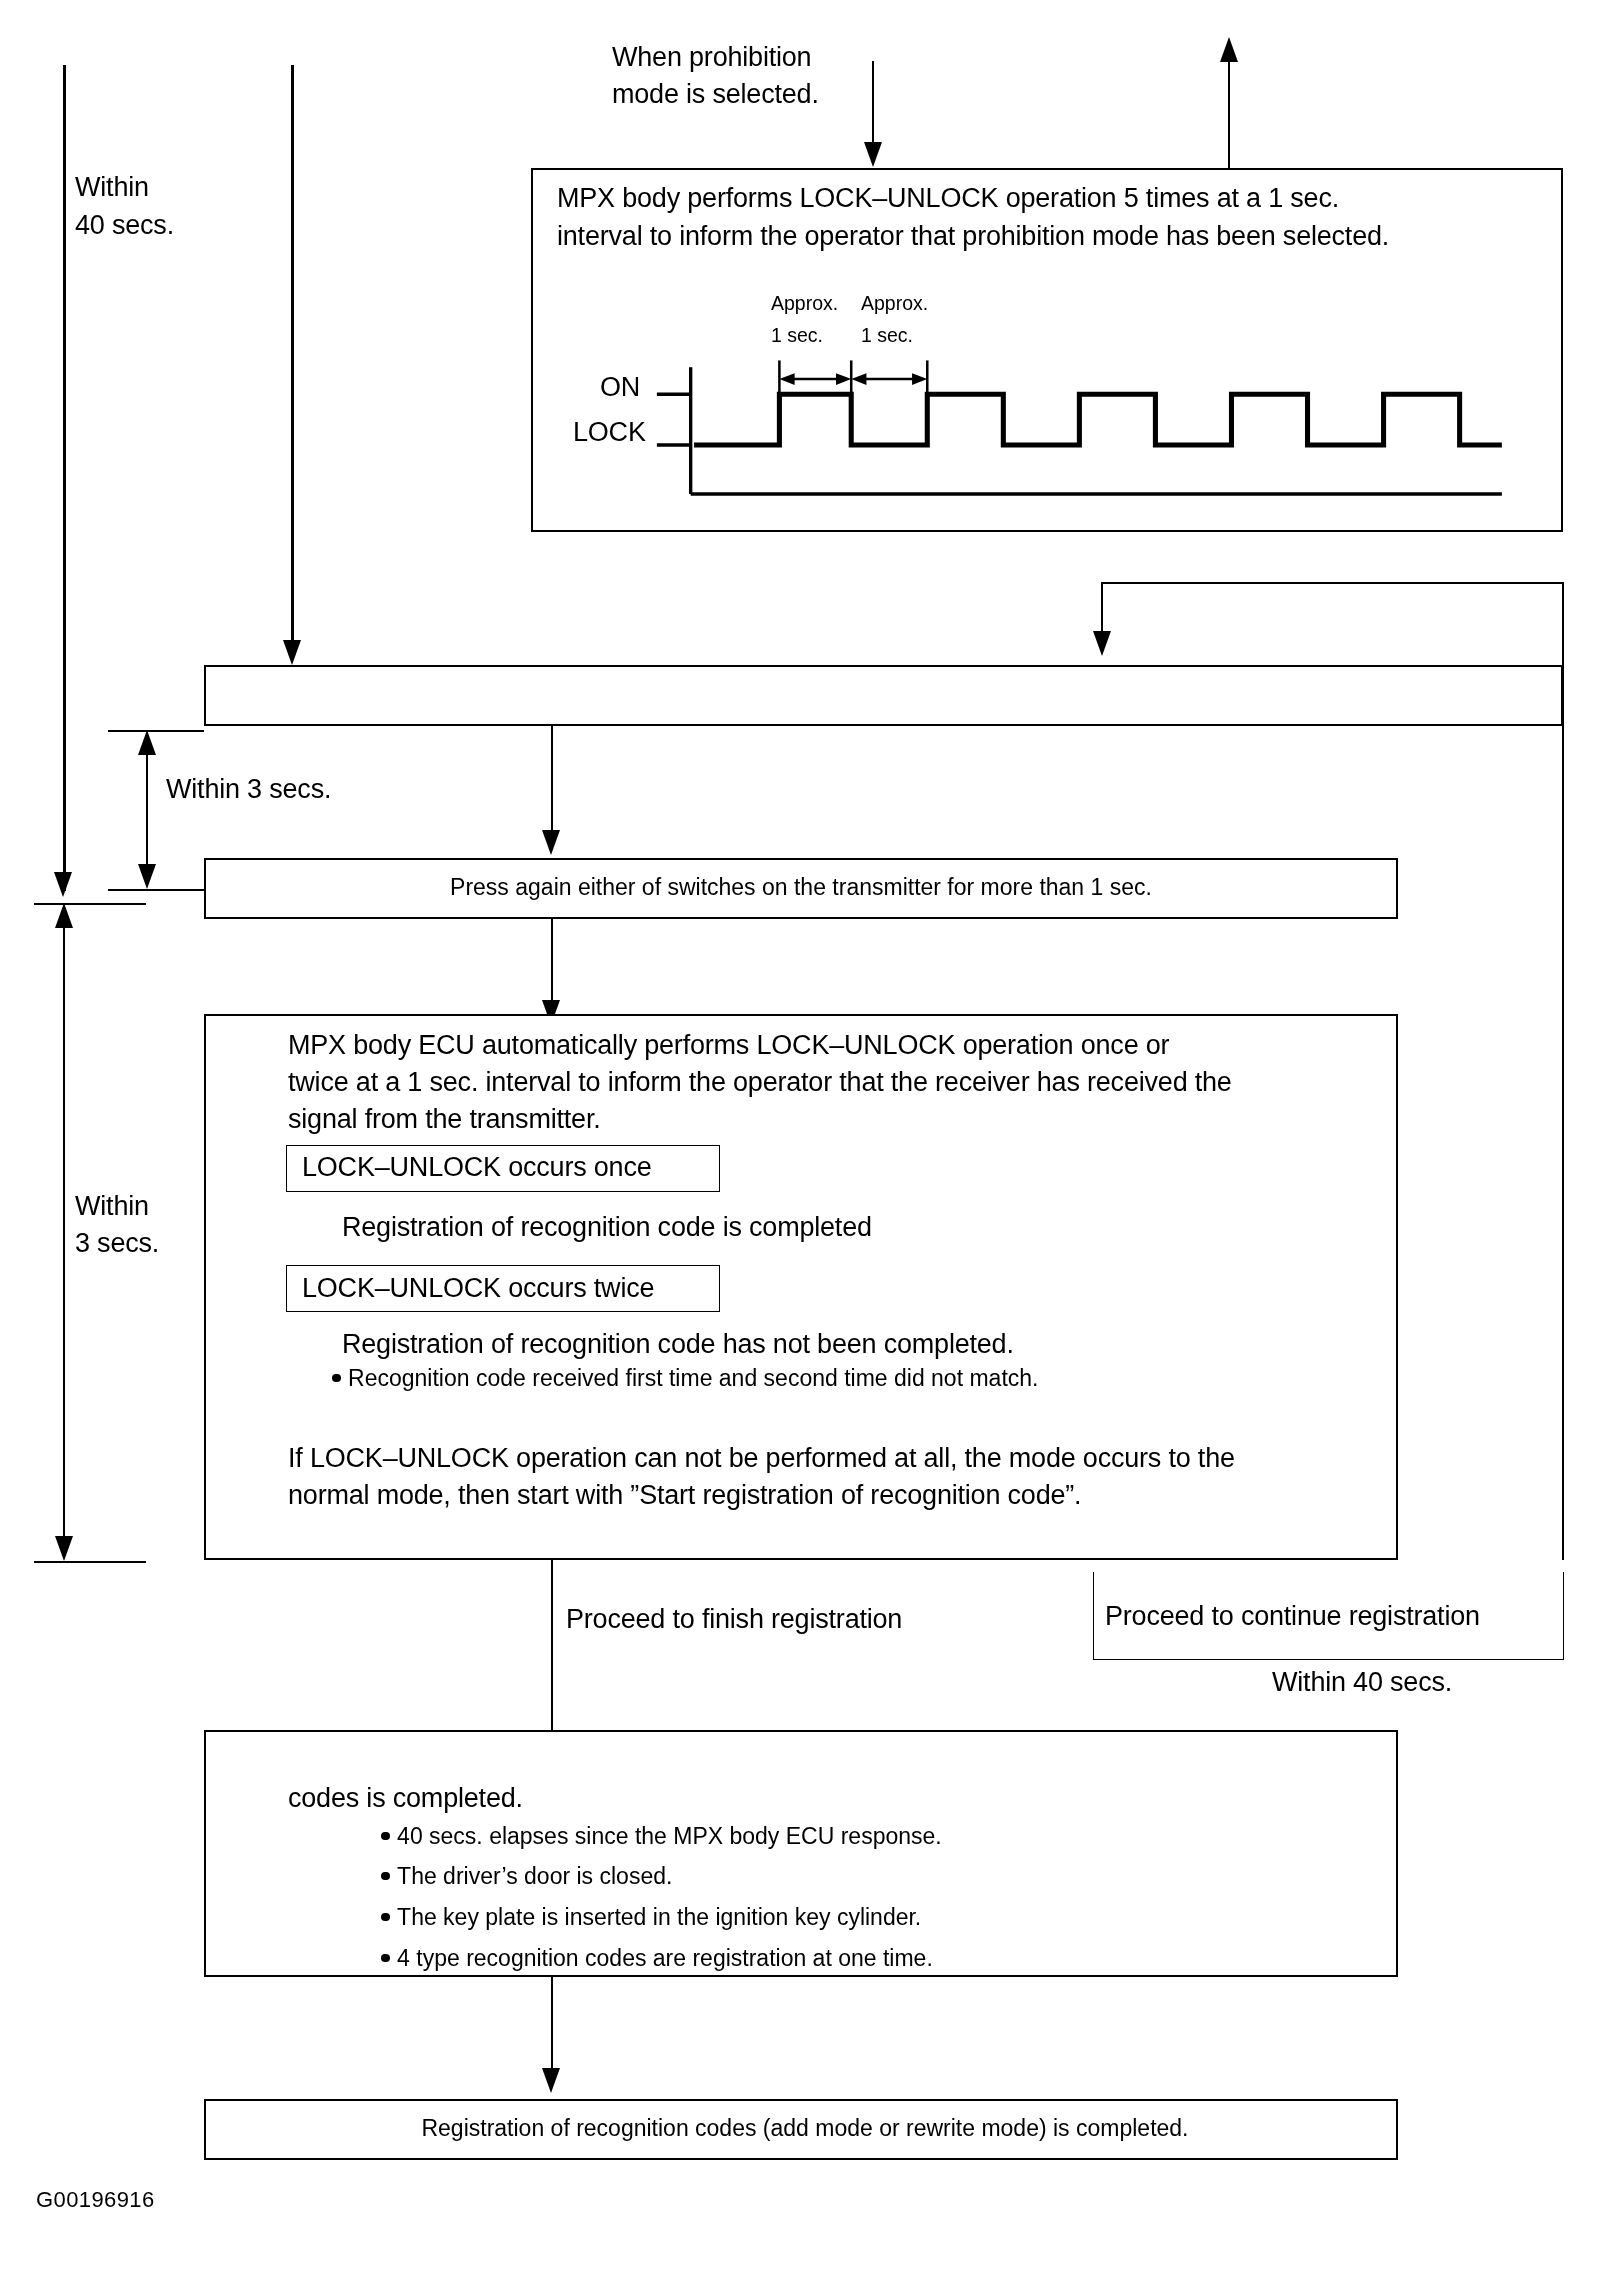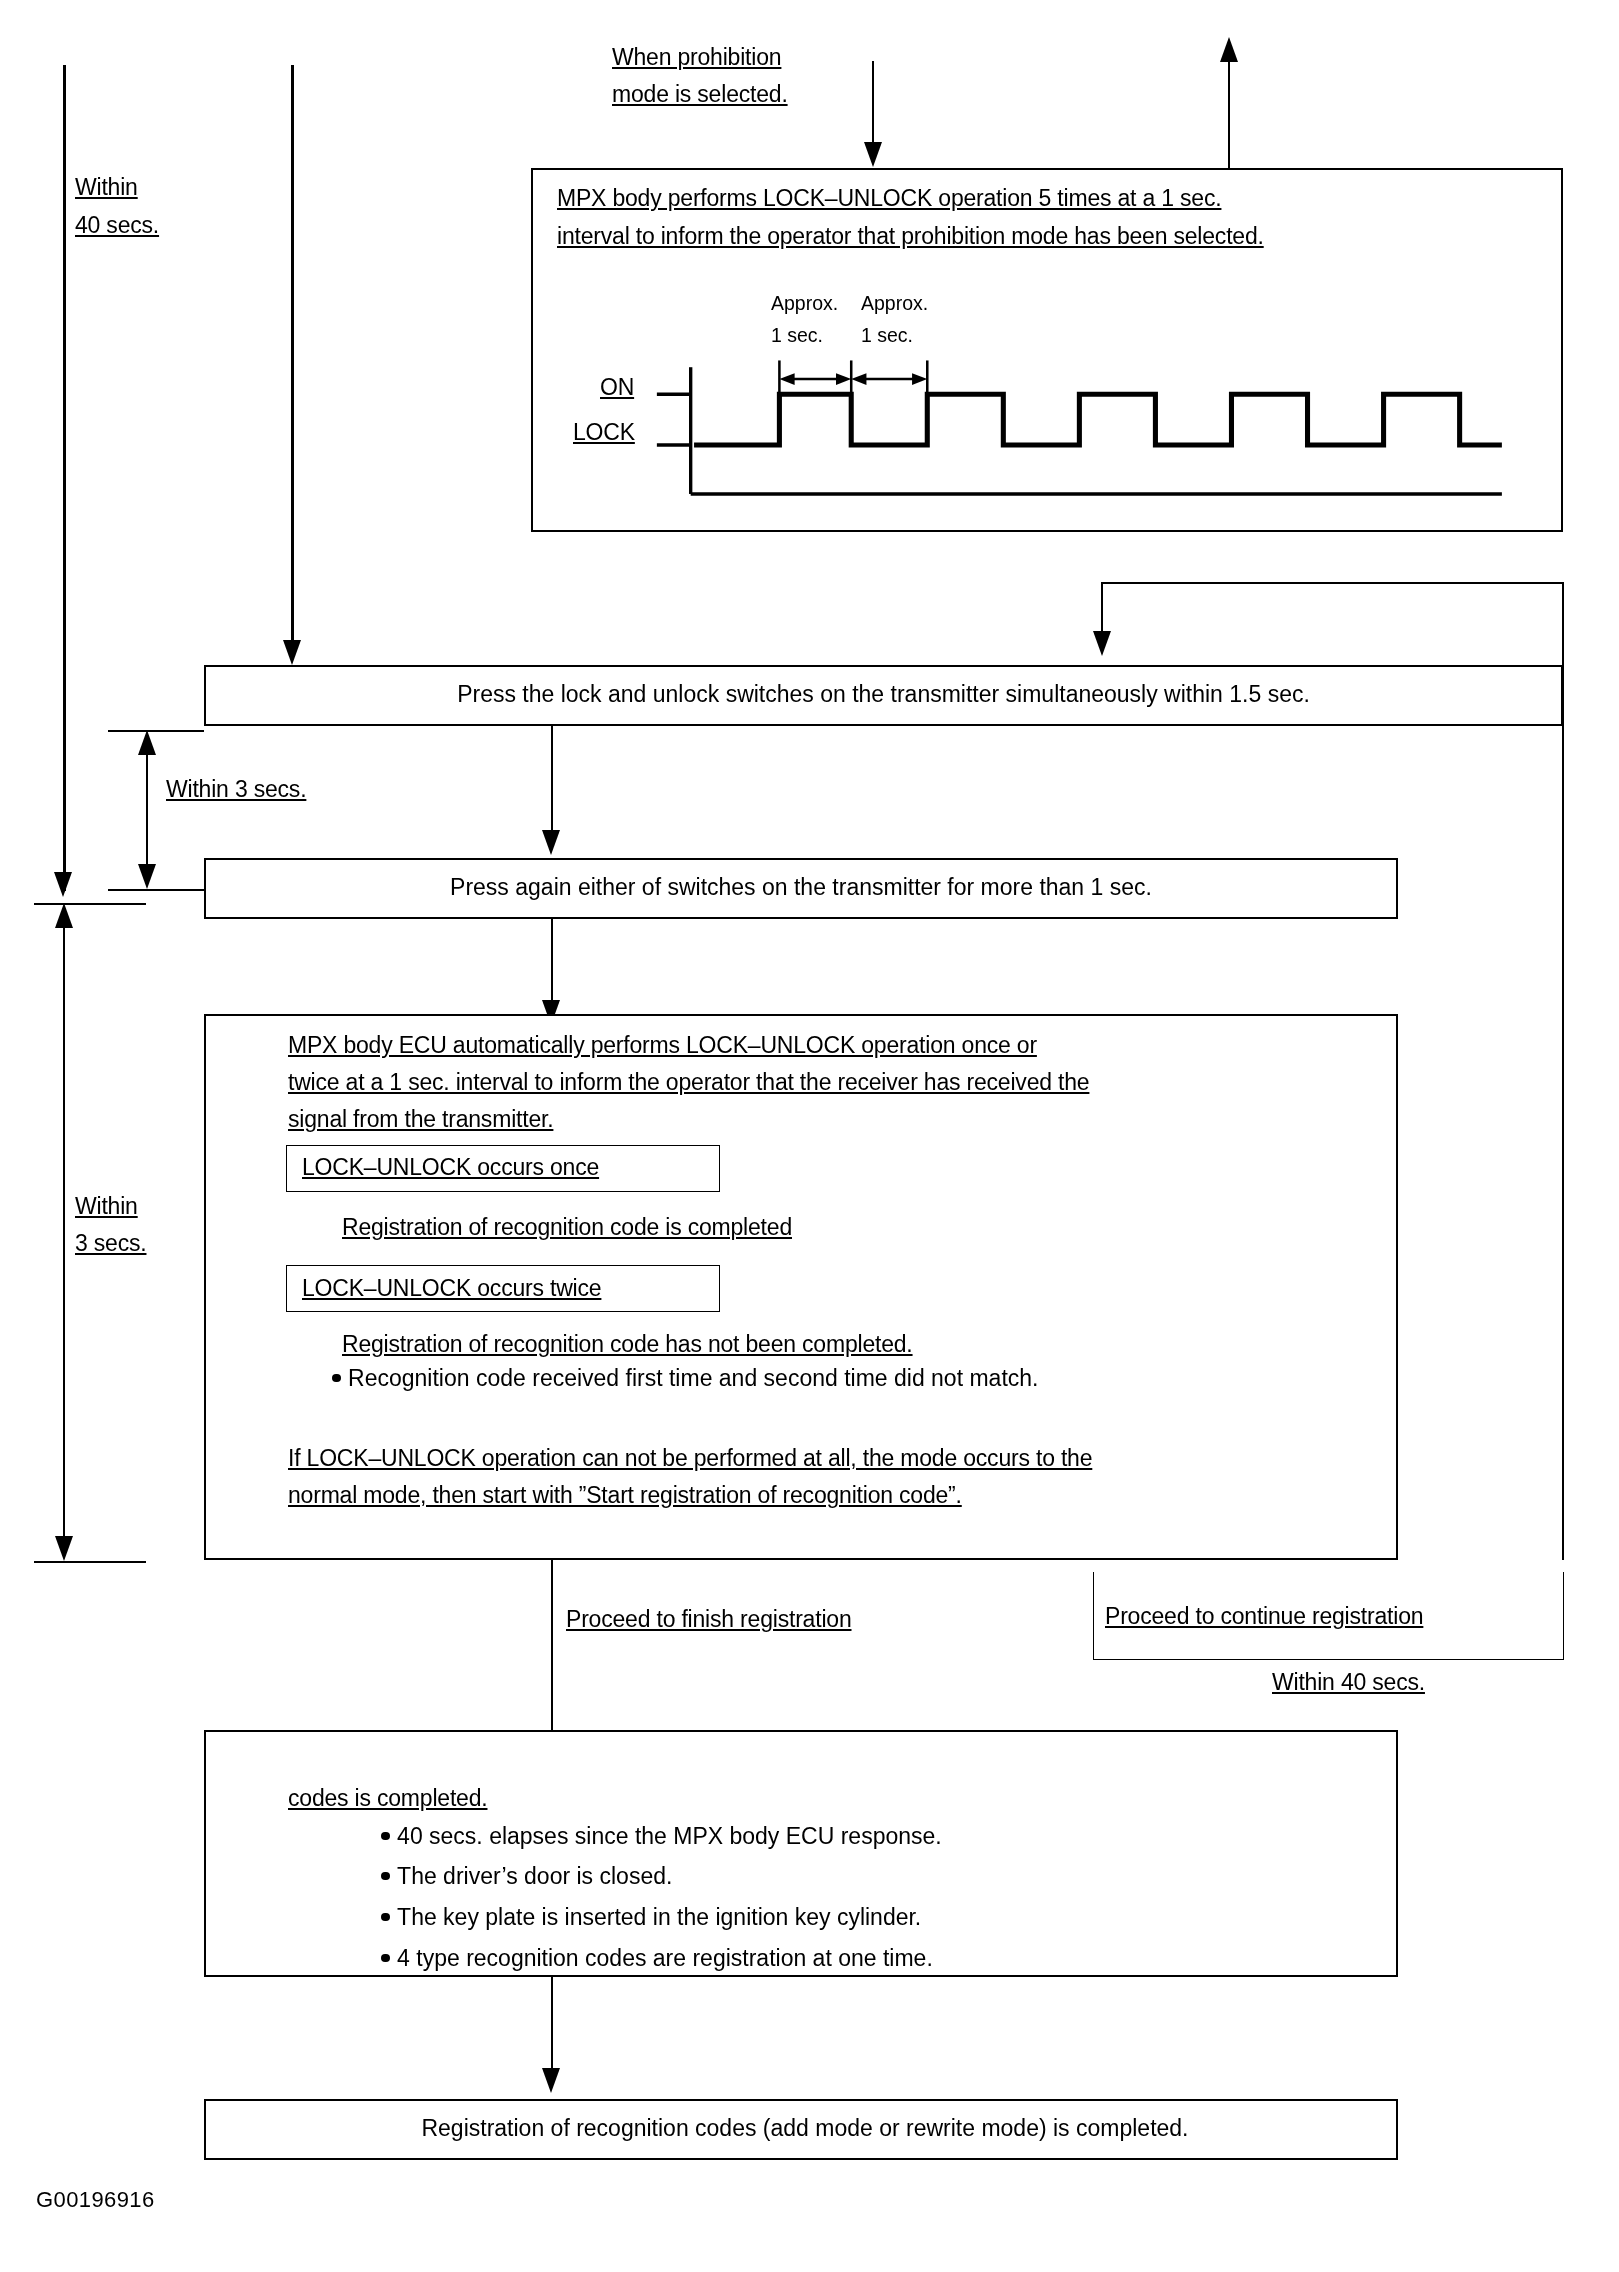--- a/index.html
+++ b/index.html
@@ -28,24 +28,23 @@
     background: #fff;
   }
   .box-thin {
     position: absolute;
     border: 1.7px solid #000;
     background: #fff;
   }
   .txt {
     position: absolute;
     white-space: nowrap;
-    font-size: 23px;
+    font-size: 27px;
     line-height: 37px;
     letter-spacing: -0.2px;
-    text-decoration: underline;
   }
   .txt-sm {
     position: absolute;
     white-space: nowrap;
     font-size: 19.5px;
     line-height: 27px;
   }
   .txt-center {
     position: absolute;
     text-align: center;
@@ -142,21 +141,20 @@
     <polygon points="230,32 248,25 248,39" fill="#000"></polygon>
     <polygon points="320,32 302,25 302,39" fill="#000"></polygon>
   </svg>
 
   <div class="hline-thin" style="left:1101px; top:582px; width:462px;"></div>
   <div class="vline-thin" style="left:1562px; top:582px; height:978px;"></div>
   <div class="vline-thin" style="left:1101px; top:582px; height:51px;"></div>
   <div class="arrow-down" style="left:1093px; top:631px;"></div>
 
   <div class="box" style="left:204px; top:665px; width:1359px; height:61px;"></div>
-  <div class="txt-center" style="left:204px; top:681px; width:1359px;">Press the lock and unlock switches on the transmitter simultaneously within 1.5 sec.</div>
 
   <div class="hline-thin" style="left:108px; top:730px; width:96px;"></div>
   <div class="hline-thin" style="left:108px; top:889px; width:96px;"></div>
   <div class="vline-thin" style="left:146px; top:735px; height:151px;"></div>
   <div class="arrow-up" style="left:138px; top:730px;"></div>
   <div class="arrow-down" style="left:138px; top:864px;"></div>
   <div class="txt" style="left:166px; top:771px;">Within 3 secs.</div>
 
   <div class="vline-thin" style="left:551px; top:726px; height:106px;"></div>
   <div class="arrow-down" style="left:542px; top:830px;"></div>

